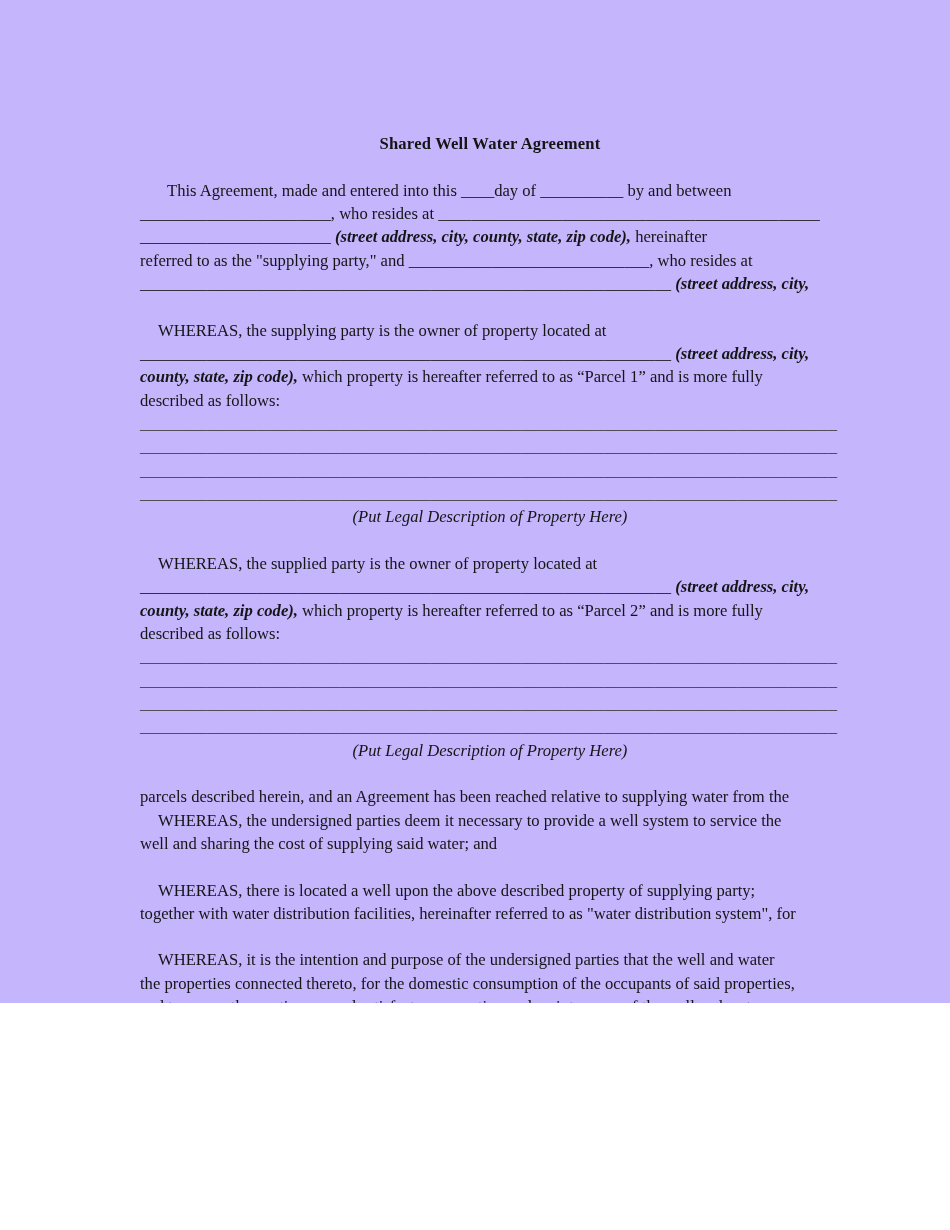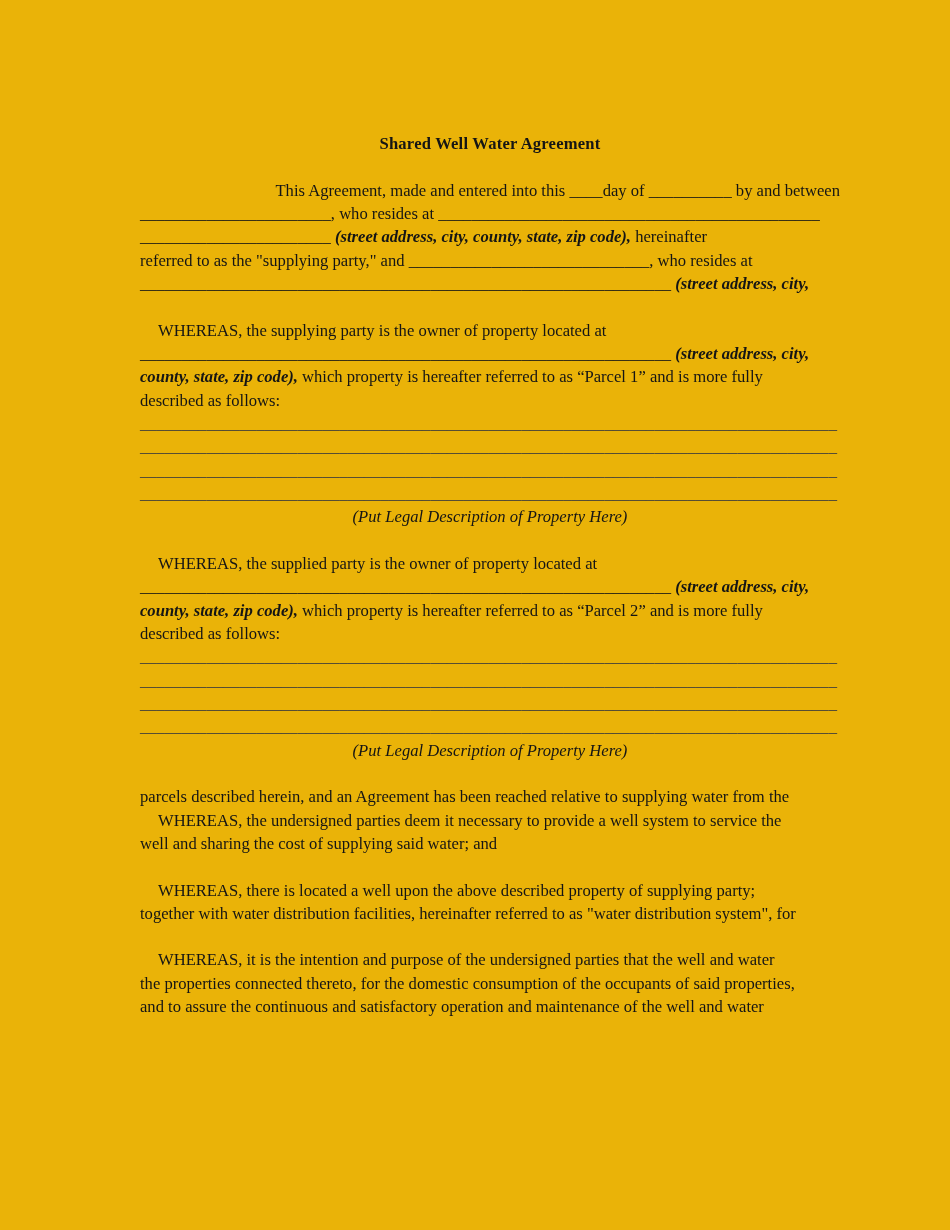--- a/index.html
+++ b/index.html
@@ -1,35 +1,35 @@
 <!DOCTYPE html>
 <html><head>
 <meta charset="utf-8">
 <style>
   html,body{margin:0;padding:0;background:#ffffff;}
   .page{
     position:relative;
     width:950px;
-    height:1230px;
-    background:#eab308;
+    height:1003px;
+    background:#c4b5fd;
     overflow:hidden;
   }
   .content{
     position:absolute;
     left:140px;
     top:132px;
     width:700px;
     font-family:"Liberation Serif", serif;
     font-size:16.6px;
     line-height:23.33px;
     color:#151515;
   }
   .blk{margin-bottom:23.33px;}
   .line{white-space:pre;}
-  .ind27{text-indent:27px;text-align:right;}
+  .ind27{text-indent:27px;}
   .ind18{text-indent:18px;}
   .title-line{font-weight:bold;text-align:center;letter-spacing:.2px;}
   .bi{font-weight:bold;font-style:italic;text-align:center;}
   .caption{text-align:center;font-weight:normal;font-style:italic;text-indent:0;}
   .rule{color:#3c3c3c;letter-spacing:0;}
 </style>
 </head>
 <body>
 
 <div class="page">

